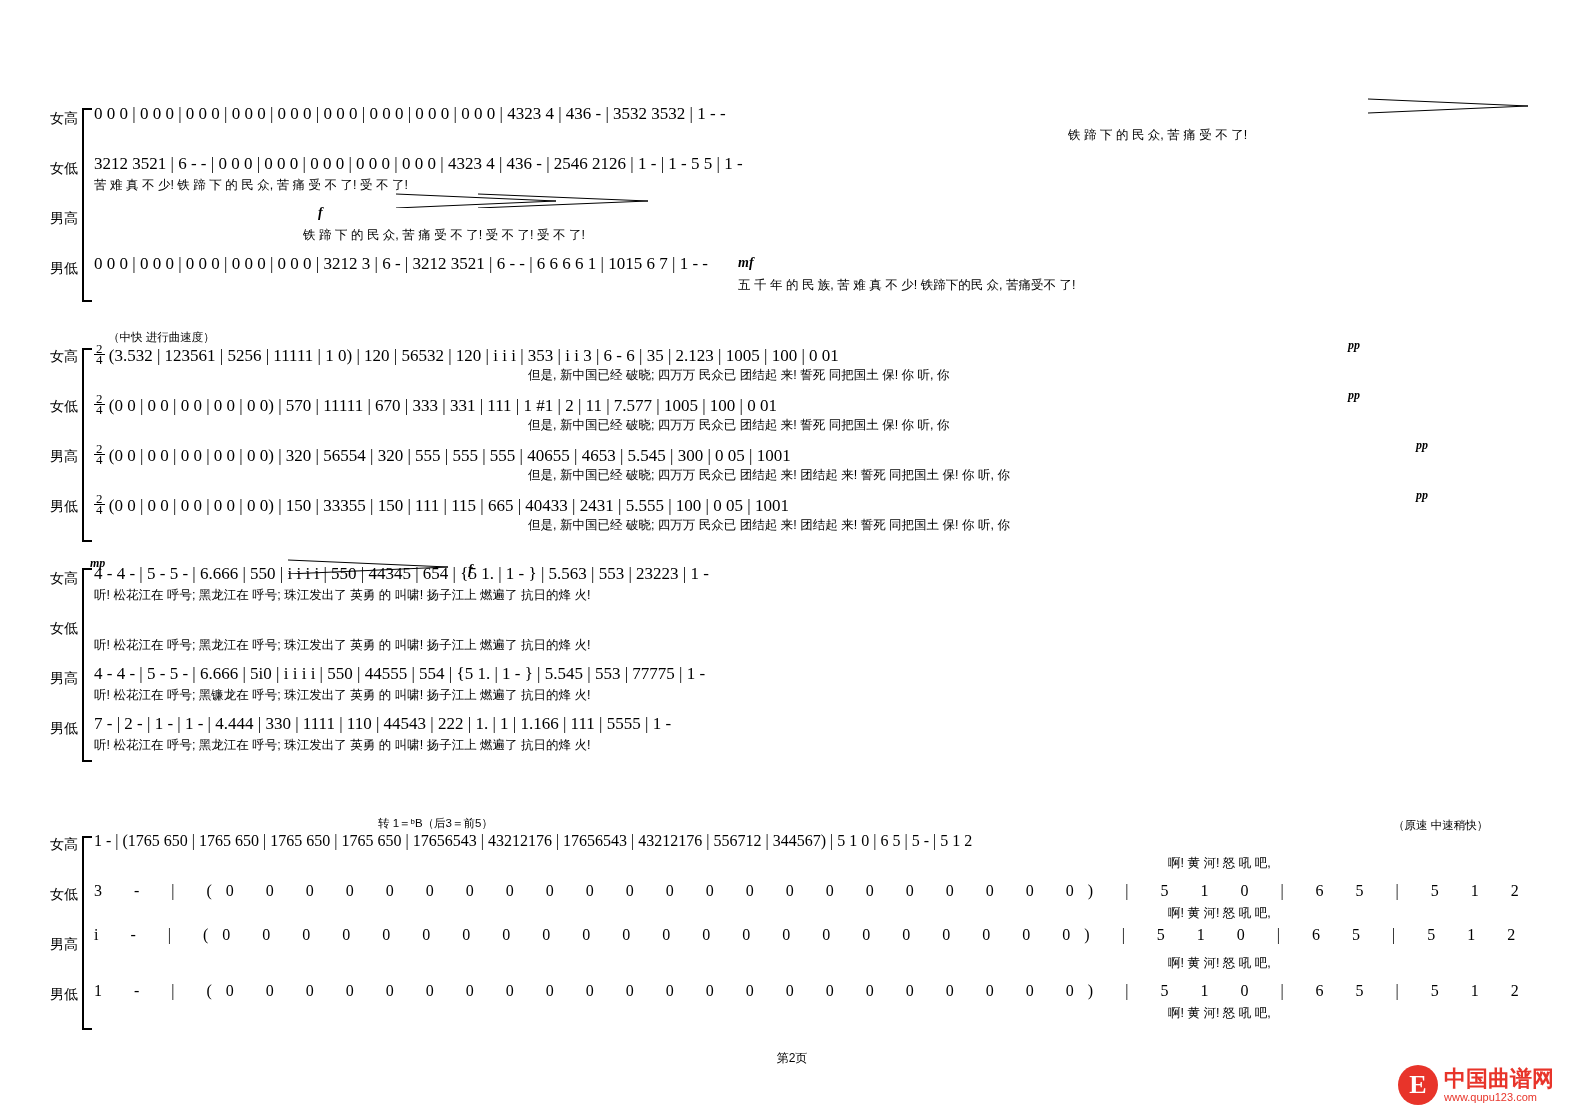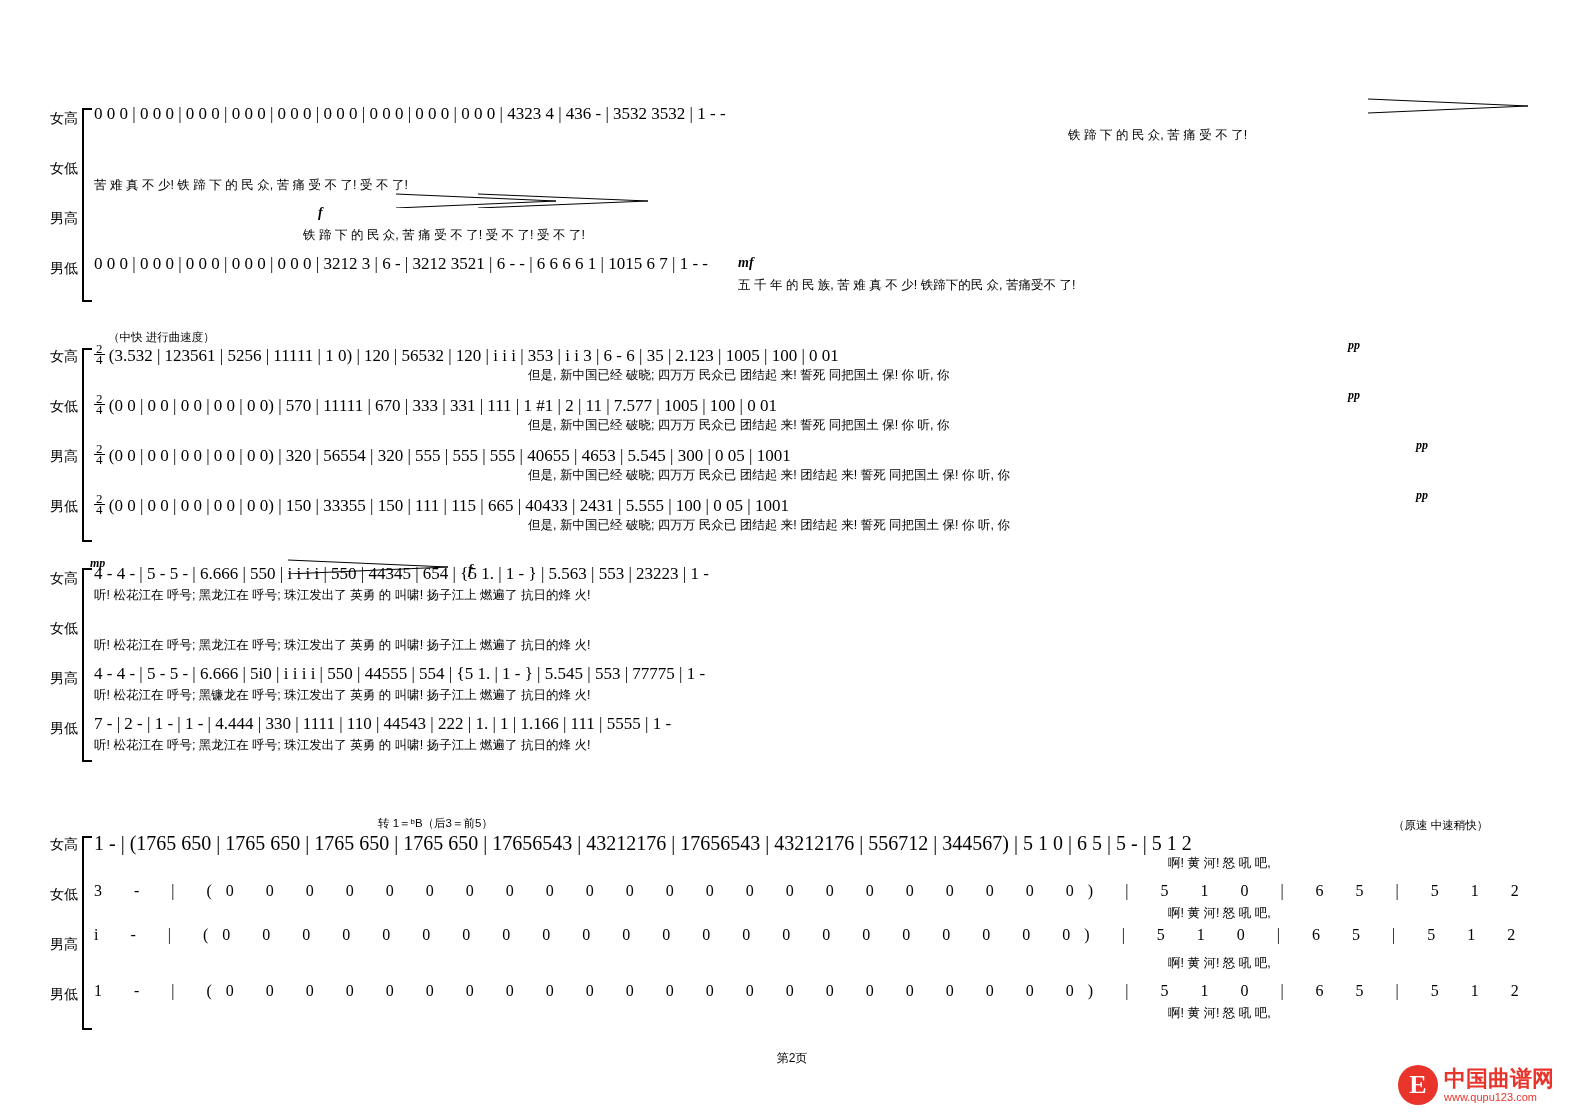--- a/index.html
+++ b/index.html
@@ -84,20 +84,21 @@
     </div>
 
     <div class="voice-row">
       <div class="voice-label">女高</div>
       <div class="notes">0 0 0 | 0 0 0 | 0 0 0 | 0  0 0 | 0 0 0 | 0 0 0 | 0 0 0 | 0 0 0 | 0 0 0 | 4323 4 | 436  -  | 3532 3532 | 1  -  -</div>
       <div class="lyrics" style="left:1020px;">铁 蹄 下 的 民 众,      苦 痛 受 不 了!</div>
     </div>
 
     <div class="voice-row">
       <div class="voice-label">女低</div>
+      <div class="notes">3212 3521 | 6  -  - | 0 0 0 | 0 0 0 | 0 0 0 | 0 0 0 | 0 0 0 | 4323 4 | 436 - | 2546 2126 | 1  -  | 1  - 5 5 | 1  -</div>
       <div class="lyrics">苦 难 真 不 少!                            铁 蹄 下 的 民 众,      苦 痛 受 不  了!    受   不 了!</div>
     </div>
 
     <div class="voice-row">
       <div class="voice-label">男高</div>
       <div class="lyrics" style="left:255px;">铁 蹄 下 的 民  众,       苦 痛 受 不 了!                         受 不 了!   受  不   了!</div>
     </div>
 
     <div class="voice-row">
       <div class="voice-label">男低</div>
@@ -183,21 +184,21 @@
     </div>
   </div>
 
   <div class="system" style="top:800px;width:1490px;margin-top:18px;">
     <div class="brace" style="top:18px;height:190px;"></div>
     <div class="note-annot" style="left:330px;top:-2px;">转 1＝ᵇB（后3＝前5）</div>
     <div class="note-annot" style="left:1345px;top:0px;">（原速 中速稍快）</div>
 
     <div class="voice-row" style="height:50px;">
       <div class="voice-label" style="top:18px;">女高</div>
-      <div class="notes" style="top:14px;font-size:20px;">1 - | (1765 650 | 1765 650 | 1765 650 | 1765 650 | 17656543 | 43212176 | 17656543 | 43212176 | 556712 | 344567) | 5 1 0 | 6 5 | 5 - | 5 1 2</div>
+      <div class="notes" style="top:14px;font-size:16px;">1 - | (1765 650 | 1765 650 | 1765 650 | 1765 650 | 17656543 | 43212176 | 17656543 | 43212176 | 556712 | 344567) | 5 1 0 | 6 5 | 5 - | 5 1 2</div>
       <div class="lyrics" style="top:37px;left:1120px;">啊!     黄 河!           怒 吼 吧,</div>
     </div>
     <div class="voice-row" style="height:50px;">
       <div class="voice-label" style="top:18px;">女低</div>
       <div class="notes" style="top:14px;font-size:16px;letter-spacing:14px;">3 - | (0 0 0 0 0 0 0 0 0 0 0 0 0 0 0 0 0 0 0 0 0 0) | 5 1 0 | 6 5 | 5 1 2</div>
       <div class="lyrics" style="top:37px;left:1120px;">啊!     黄   河!          怒 吼 吧,</div>
     </div>
     <div class="voice-row" style="height:50px;">
       <div class="voice-label" style="top:18px;">男高</div>
       <div class="notes" style="top:8px;font-size:16px;letter-spacing:14px;">i - | (0 0 0 0 0 0 0 0 0 0 0 0 0 0 0 0 0 0 0 0 0 0) | 5 1 0 | 6 5 | 5 1 2</div>

